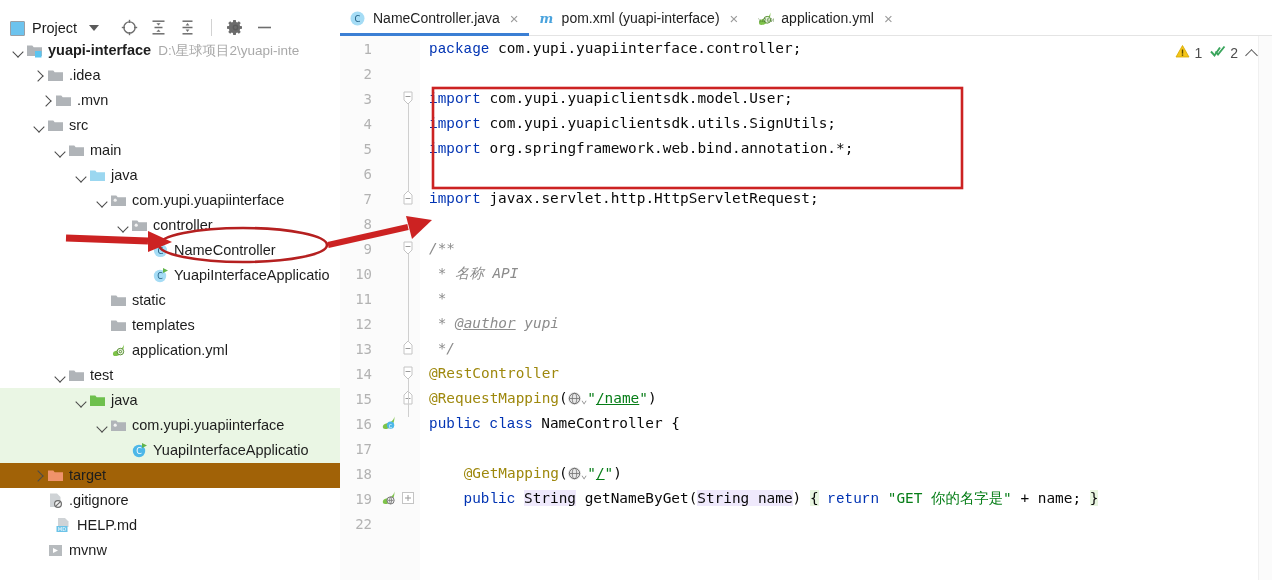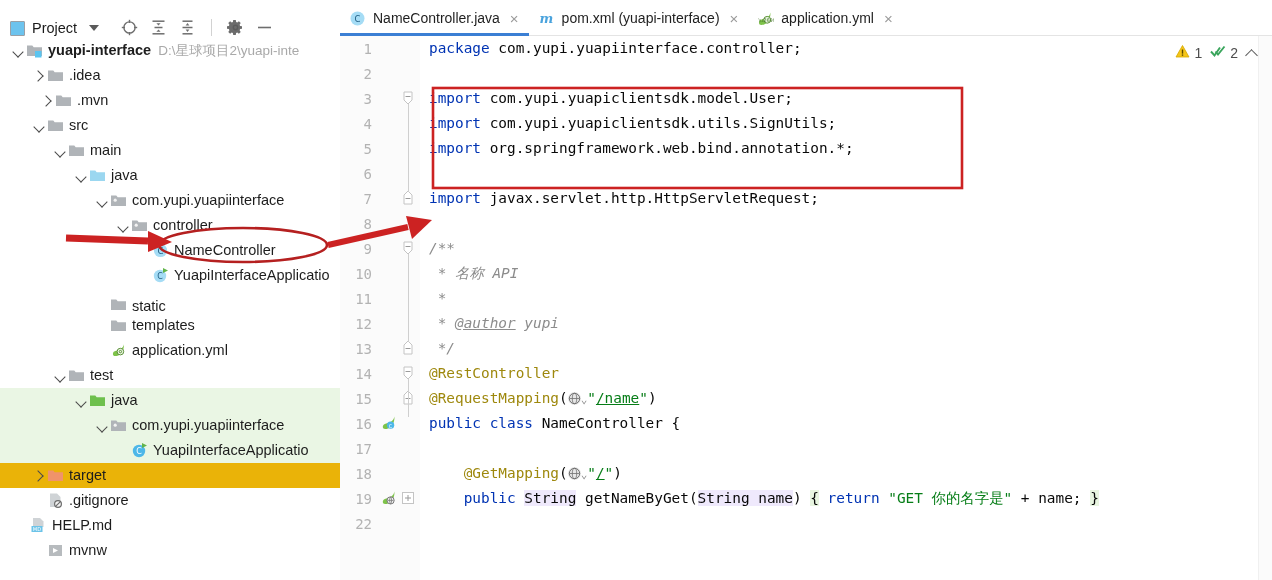--- a/index.html
+++ b/index.html
@@ -69,21 +69,21 @@
     padding-top: 2px;
     overflow: hidden;
     position: relative;
   }
   .row {
     height: 25px; display: flex; align-items: center;
     font-size: 14.5px; color: #1d1d1d; white-space: nowrap;
     position: relative;
   }
   .row.hl-green { background: #eaf6e4; }
-  .row.hl-yellow { background: #eab308; }
+  .row.hl-yellow { background: #a16207; }
   .arrow {
     width: 16px; height: 16px; flex: 0 0 16px; position: relative;
   }
   .arrow.down::before, .arrow.right::before {
     content: ""; position: absolute; left: 4px; top: 5px;
     width: 7px; height: 7px;
     border-right: 1.7px solid #4a4a4a; border-bottom: 1.7px solid #4a4a4a;
   }
   .arrow.down::before { transform: rotate(45deg); }
   .arrow.right::before { transform: rotate(-45deg); left: 3px; top: 4px; }
@@ -119,21 +119,21 @@
   .code {
     flex: 1; position: relative; overflow: hidden;
     font-family: "DejaVu Sans Mono", monospace;
     font-size: 14.4px;
     padding-left: 9px;
     background: #ffffff;
   }
   .cline {
     height: 25px; line-height: 25px; white-space: pre;
   }
-  .kw { color: #0033b3; }
+  .kw { color: #0033b3; font-family: Liberation Mono, monospace; }
   .plain { color: #080808; }
   .cmt { color: #8c8c8c; font-style: italic; }
   .cmt-tag { color: #8c8c8c; font-style: italic; text-decoration: underline; }
   .anno { color: #9e880d; }
   .str { color: #067d17; }
   .strlink { color: #067d17; text-decoration: underline; }
   .hl-lav { background: #efe9fc; }
   .hl-grn { background: #e8f5e0; }
   .globe {
     display: inline-block; width: 13px; height: 13px; vertical-align: -2px;
@@ -328,21 +328,21 @@
         </div>
         <div class="row" style="padding-left: 136px;">
           <span class="arrow"></span>
           <span class="ico"><svg width="17" height="17" viewBox="0 0 17 17">
               <circle cx="8" cy="9" r="6.2" fill="#a5dcf5"></circle>
               <text x="8" y="12.3" font-size="8" text-anchor="middle" fill="#1f5c80" font-family="DejaVu Sans, sans-serif">C</text>
               <polygon points="11,1 16,3.5 11,6" fill="#62b54a"></polygon>
             </svg></span>
           <span class="lbl">YuapiInterfaceApplicatio</span>
         </div>
-        <div class="row" style="padding-left: 94px; align-items: flex-end;">
+        <div class="row" style="padding-left: 94px;">
           <span class="arrow"></span>
           <span class="ico"><svg width="17" height="17" viewBox="0 0 17 17">
               <path d="M1 3.5h5.3l1.4 1.7H16v8.8H1z" fill="#b0b4b8"></path>
             </svg></span>
           <span class="lbl">static</span>
         </div>
         <div class="row" style="padding-left: 94px;">
           <span class="arrow"></span>
           <span class="ico"><svg width="17" height="17" viewBox="0 0 17 17">
               <path d="M1 3.5h5.3l1.4 1.7H16v8.8H1z" fill="#b0b4b8"></path>
@@ -398,21 +398,21 @@
         </div>
         <div class="row" style="padding-left: 31px;">
           <span class="arrow"></span>
           <span class="ico"><svg width="17" height="17" viewBox="0 0 17 17">
               <path d="M3 1.5h7l3.5 3.5v10H3z" fill="#cfd3d6"></path>
               <circle cx="11" cy="12" r="3.4" fill="#f2f2f2" stroke="#6b6b6b" stroke-width="1.2"></circle>
               <line x1="8.8" y1="14.2" x2="13.2" y2="9.8" stroke="#6b6b6b" stroke-width="1.2"></line>
             </svg></span>
           <span class="lbl">.gitignore</span>
         </div>
-        <div class="row" style="padding-left: 14px;">
+        <div class="row" style="padding-left: 39px;">
           <span class="arrow"></span>
           <span class="ico"><svg width="17" height="17" viewBox="0 0 17 17">
               <path d="M3 1h7l3.5 3.5V10H3z" fill="#cfd3d6"></path>
               <rect x="1.5" y="9" width="11" height="6" fill="#6cc3e8"></rect>
               <text x="7" y="13.8" font-size="5.2" text-anchor="middle" fill="#ffffff" font-family="DejaVu Sans, sans-serif">MD</text>
             </svg></span>
           <span class="lbl">HELP.md</span>
         </div>
         <div class="row" style="padding-left: 31px;">
           <span class="arrow"></span>

